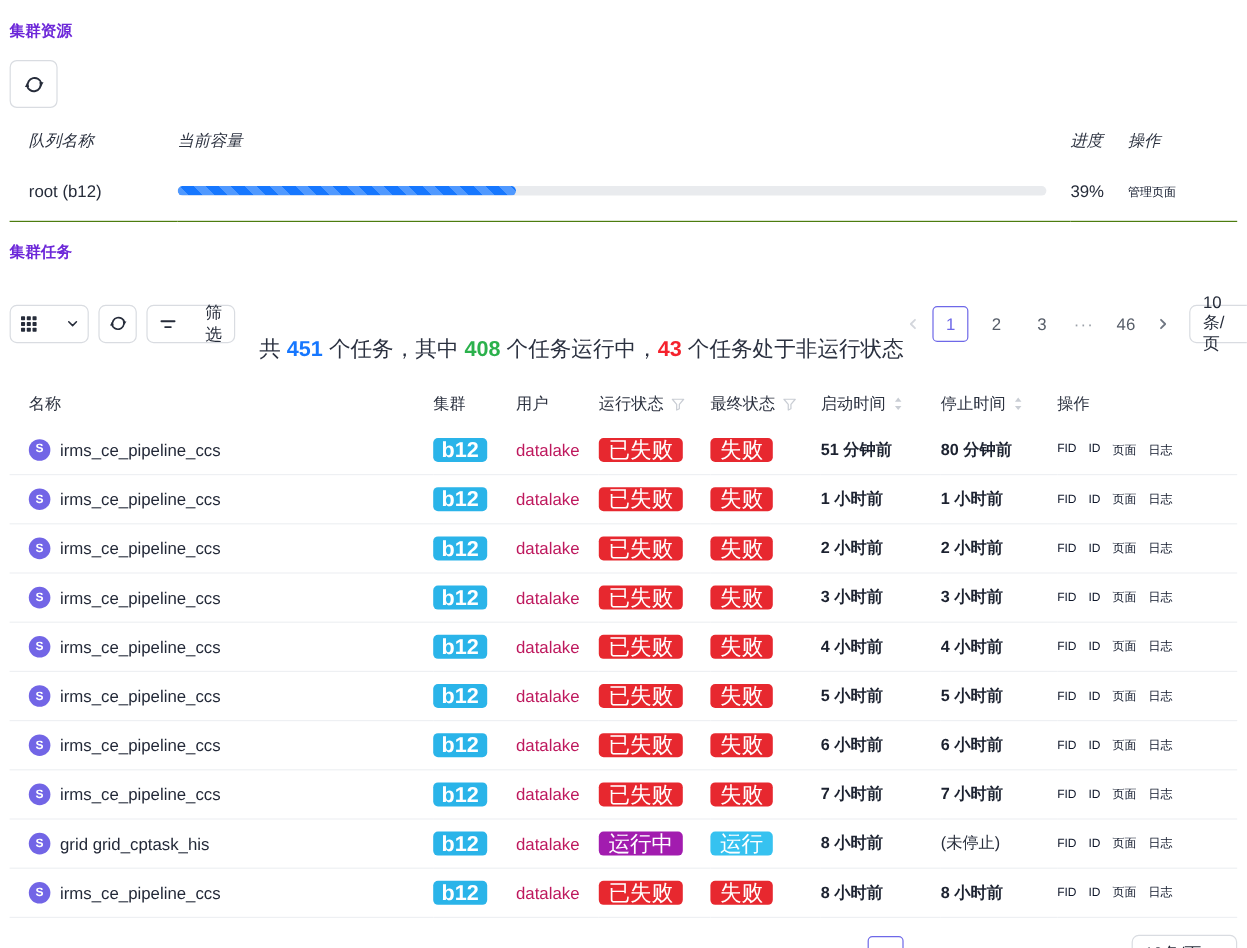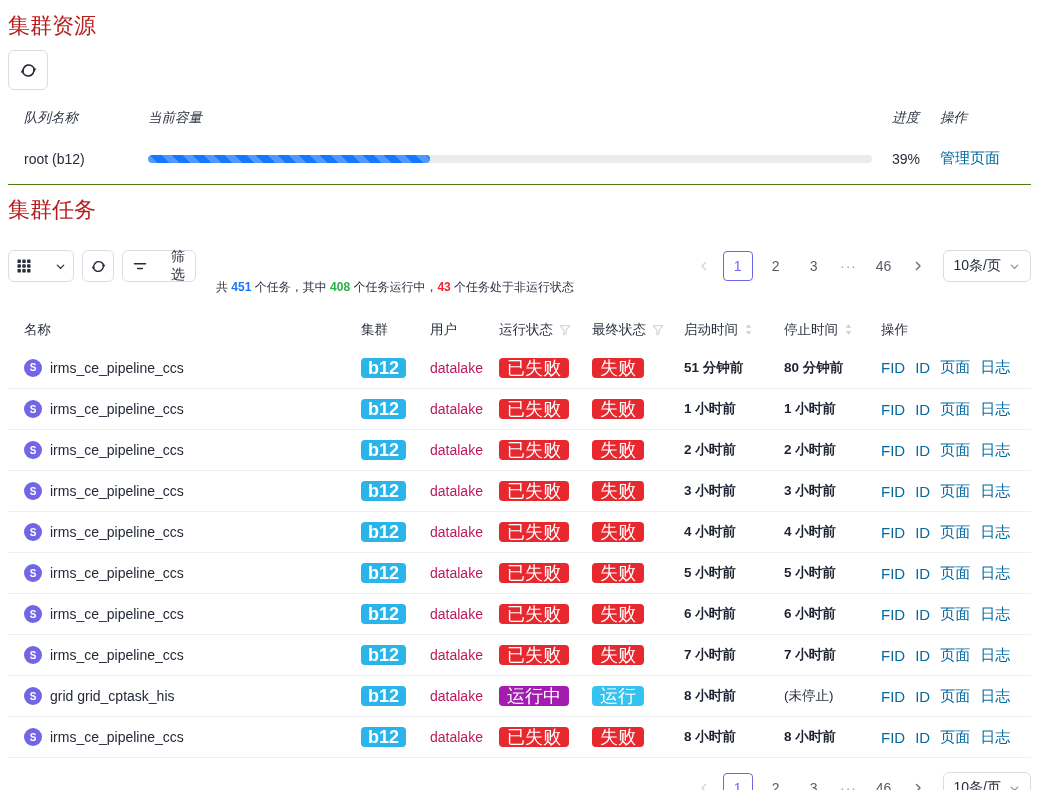--- a/index.html
+++ b/index.html
@@ -4,21 +4,21 @@
 <style>
   * { box-sizing: border-box; }
   html,body { margin:0; padding:0; background:#fff; }
   body {
     width:1039px; height:790px; overflow:hidden;
     font-family:"Liberation Sans","DejaVu Sans",sans-serif;
     color:#262c3a; font-size:14px;
   }
   .page { padding:0 8px; }
 
-  .section-title { font-size:22px; font-weight:400; color:#b91c1c; margin:0; line-height:22px; }
+  .section-title { font-size:13px; font-weight:700; color:#6d28d9; margin:0; line-height:22px; }
   .t1 { padding-top:15px; }
   .t2 { padding-top:14px; }
 
   
   .btn {
     display:inline-flex; align-items:center; justify-content:center; gap:24px;
     background:#fff; border:1px solid #d9dce1; border-radius:6px;
     height:32px; padding:0 10px; color:#262c3a; font-size:14px; cursor:pointer;
   }
   .btn-lg { width:40px; height:40px; padding:0; }
@@ -31,26 +31,26 @@
   td { padding:0; }
   .res-table { margin-top:12px; }
   .res-table th { height:32px;font-style:italic; }
   .res-table td { height:50px; border-bottom:1px solid #4d7c0f; }
   .pad-first { padding-left:16px; }
   .progress-track { width:724px; height:8px; border-radius:4px; background:#e9ebee; overflow:hidden; }
   .progress-fill {
     height:100%; border-radius:4px; background:#1677ff;
     background-image:repeating-linear-gradient(45deg, rgba(255,255,255,0.25) 0 7px, transparent 7px 15px);
   }
-  .link { color:#0369a1; cursor:pointer; font-size:15px; text-decoration:none; }
+  .link { color:#0f172a; cursor:pointer; font-size:10px; text-decoration:none; }
 
   
   .toolbar { margin-top:16px; display:flex; align-items:center; justify-content:space-between; }
   .toolbar-left { display:flex; align-items:center; gap:8px; }
-  .summary { margin-left:12px; font-size:12px; color:#2b3140; white-space:nowrap;margin-top:42px; }
+  .summary { margin-left:12px; font-size:18px; color:#2b3140; white-space:nowrap;margin-top:42px; }
   .n-blue { color:#1677ff; font-weight:700; }
   .n-green { color:#2bb14c; font-weight:700; }
   .n-red { color:#f5222d; font-weight:700; }
 
   
   .pagination { display:flex; align-items:center; gap:8px; }
   .pg-item {
     min-width:30px; height:30px; line-height:28px; text-align:center; border-radius:4px;
     color:#565d68; font-size:14px; cursor:pointer; border:1px solid transparent;
   }

